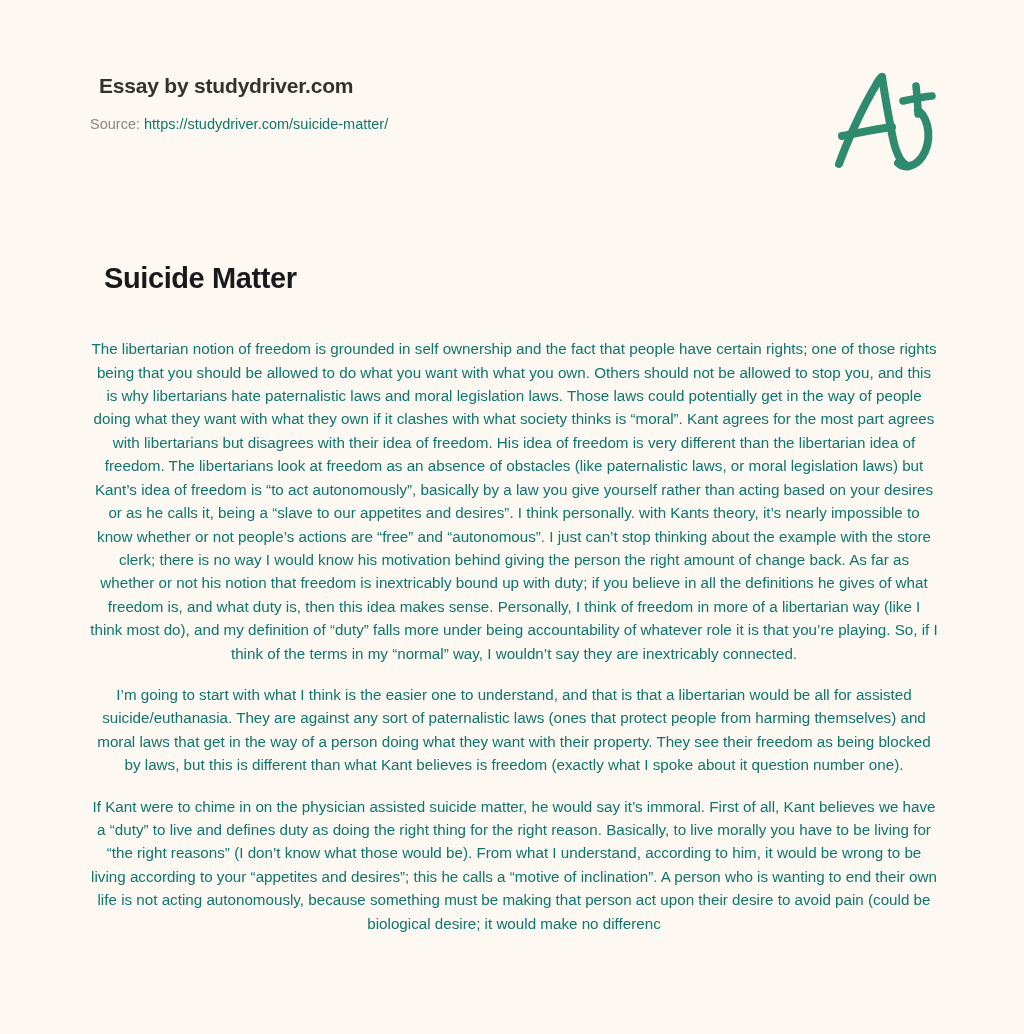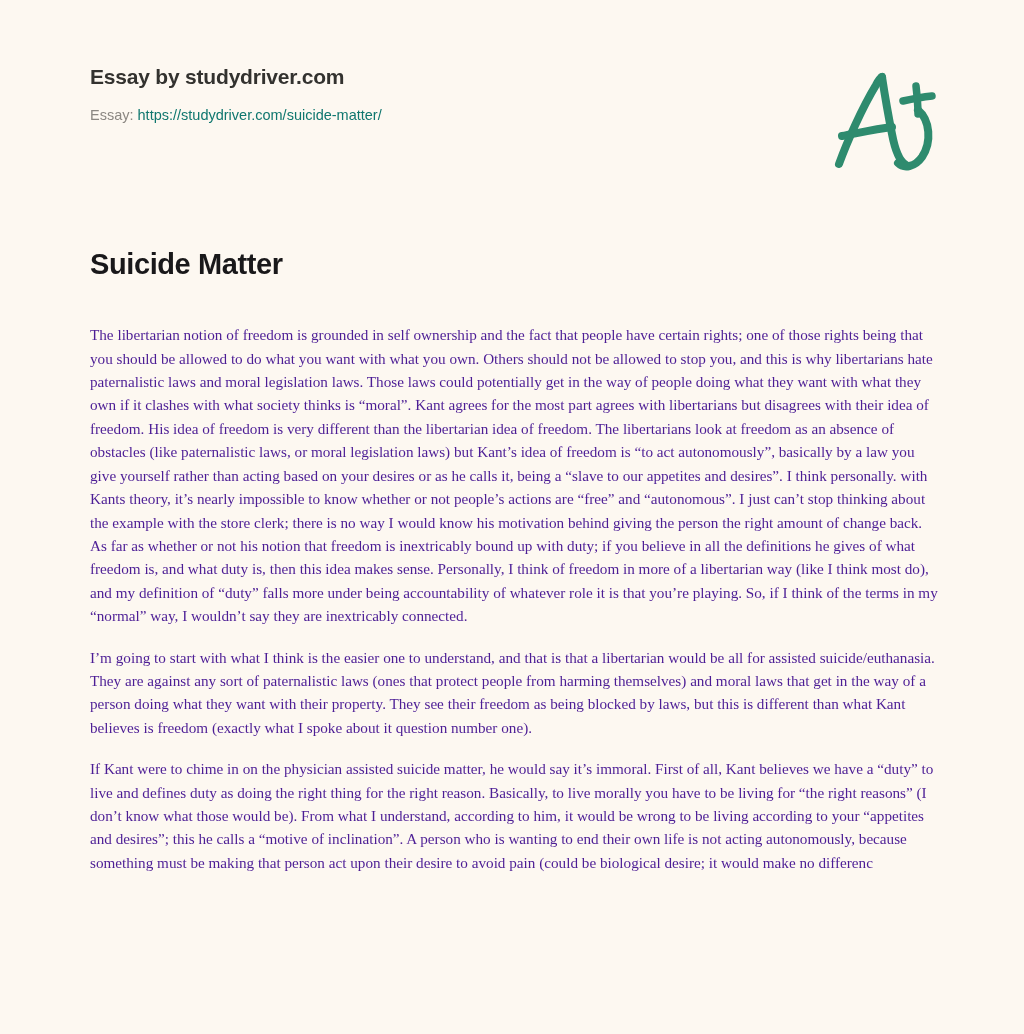--- a/index.html
+++ b/index.html
@@ -37,21 +37,21 @@
     left: 90px;
     top: 64px;
   }
 
   .essay-by {
     font-size: 21px;
     font-weight: bold;
     color: #33322f;
     letter-spacing: -0.2px;
     line-height: 1.2;
-    margin: 0;
+    margin: 9px;
     white-space: nowrap;
   }
 
   .source-line {
     margin-top: 17px;
     font-size: 14.5px;
     line-height: 1.3;
     white-space: nowrap;
   }
 
@@ -84,53 +84,52 @@
     left: 90px;
     top: 246px;
     width: 848px;
   }
 
   .article-title {
     font-size: 29px;
     font-weight: bold;
     color: #19181a;
     letter-spacing: -0.4px;
-    margin: 0;
+    margin: 14px;
     line-height: 1.25;
   }
 
   .article-body {
     margin-top: 41px;
   }
 
   .article-body p {
     margin: 0 0 18px 0;
     font-size: 15.2px;
     line-height: 23.4px;
-    color: #4c1d95;
+    color: #0f766e;
     letter-spacing: 0.0px;
-    text-align: left;
-    font-family: Liberation Serif, serif;
+    text-align: center;
   }
 
   .article-body p:last-child {
     margin-bottom: 18px;
   }
 </style>
 </head>
 <body>
 
 <div class="page">
 
   <div class="header">
 
     <div class="header-text-block">
       <div class="essay-by">Essay by studydriver.com</div>
       <div class="source-line">
-        <span class="source-label">Essay:</span>
+        <span class="source-label">Source:</span>
         <a class="source-url" href="#">https://studydriver.com/suicide-matter/</a>
       </div>
     </div>
 
     <div class="logo">
       <svg viewBox="0 0 130 115" xmlns="http://www.w3.org/2000/svg">
         <g fill="none" stroke="#2e8b6e" stroke-linecap="round" stroke-linejoin="round">
 
           <path d="M19 102 C 27 80, 42 46, 56 23 C 58 19, 60 16, 62 15" stroke-width="8"></path>
 

